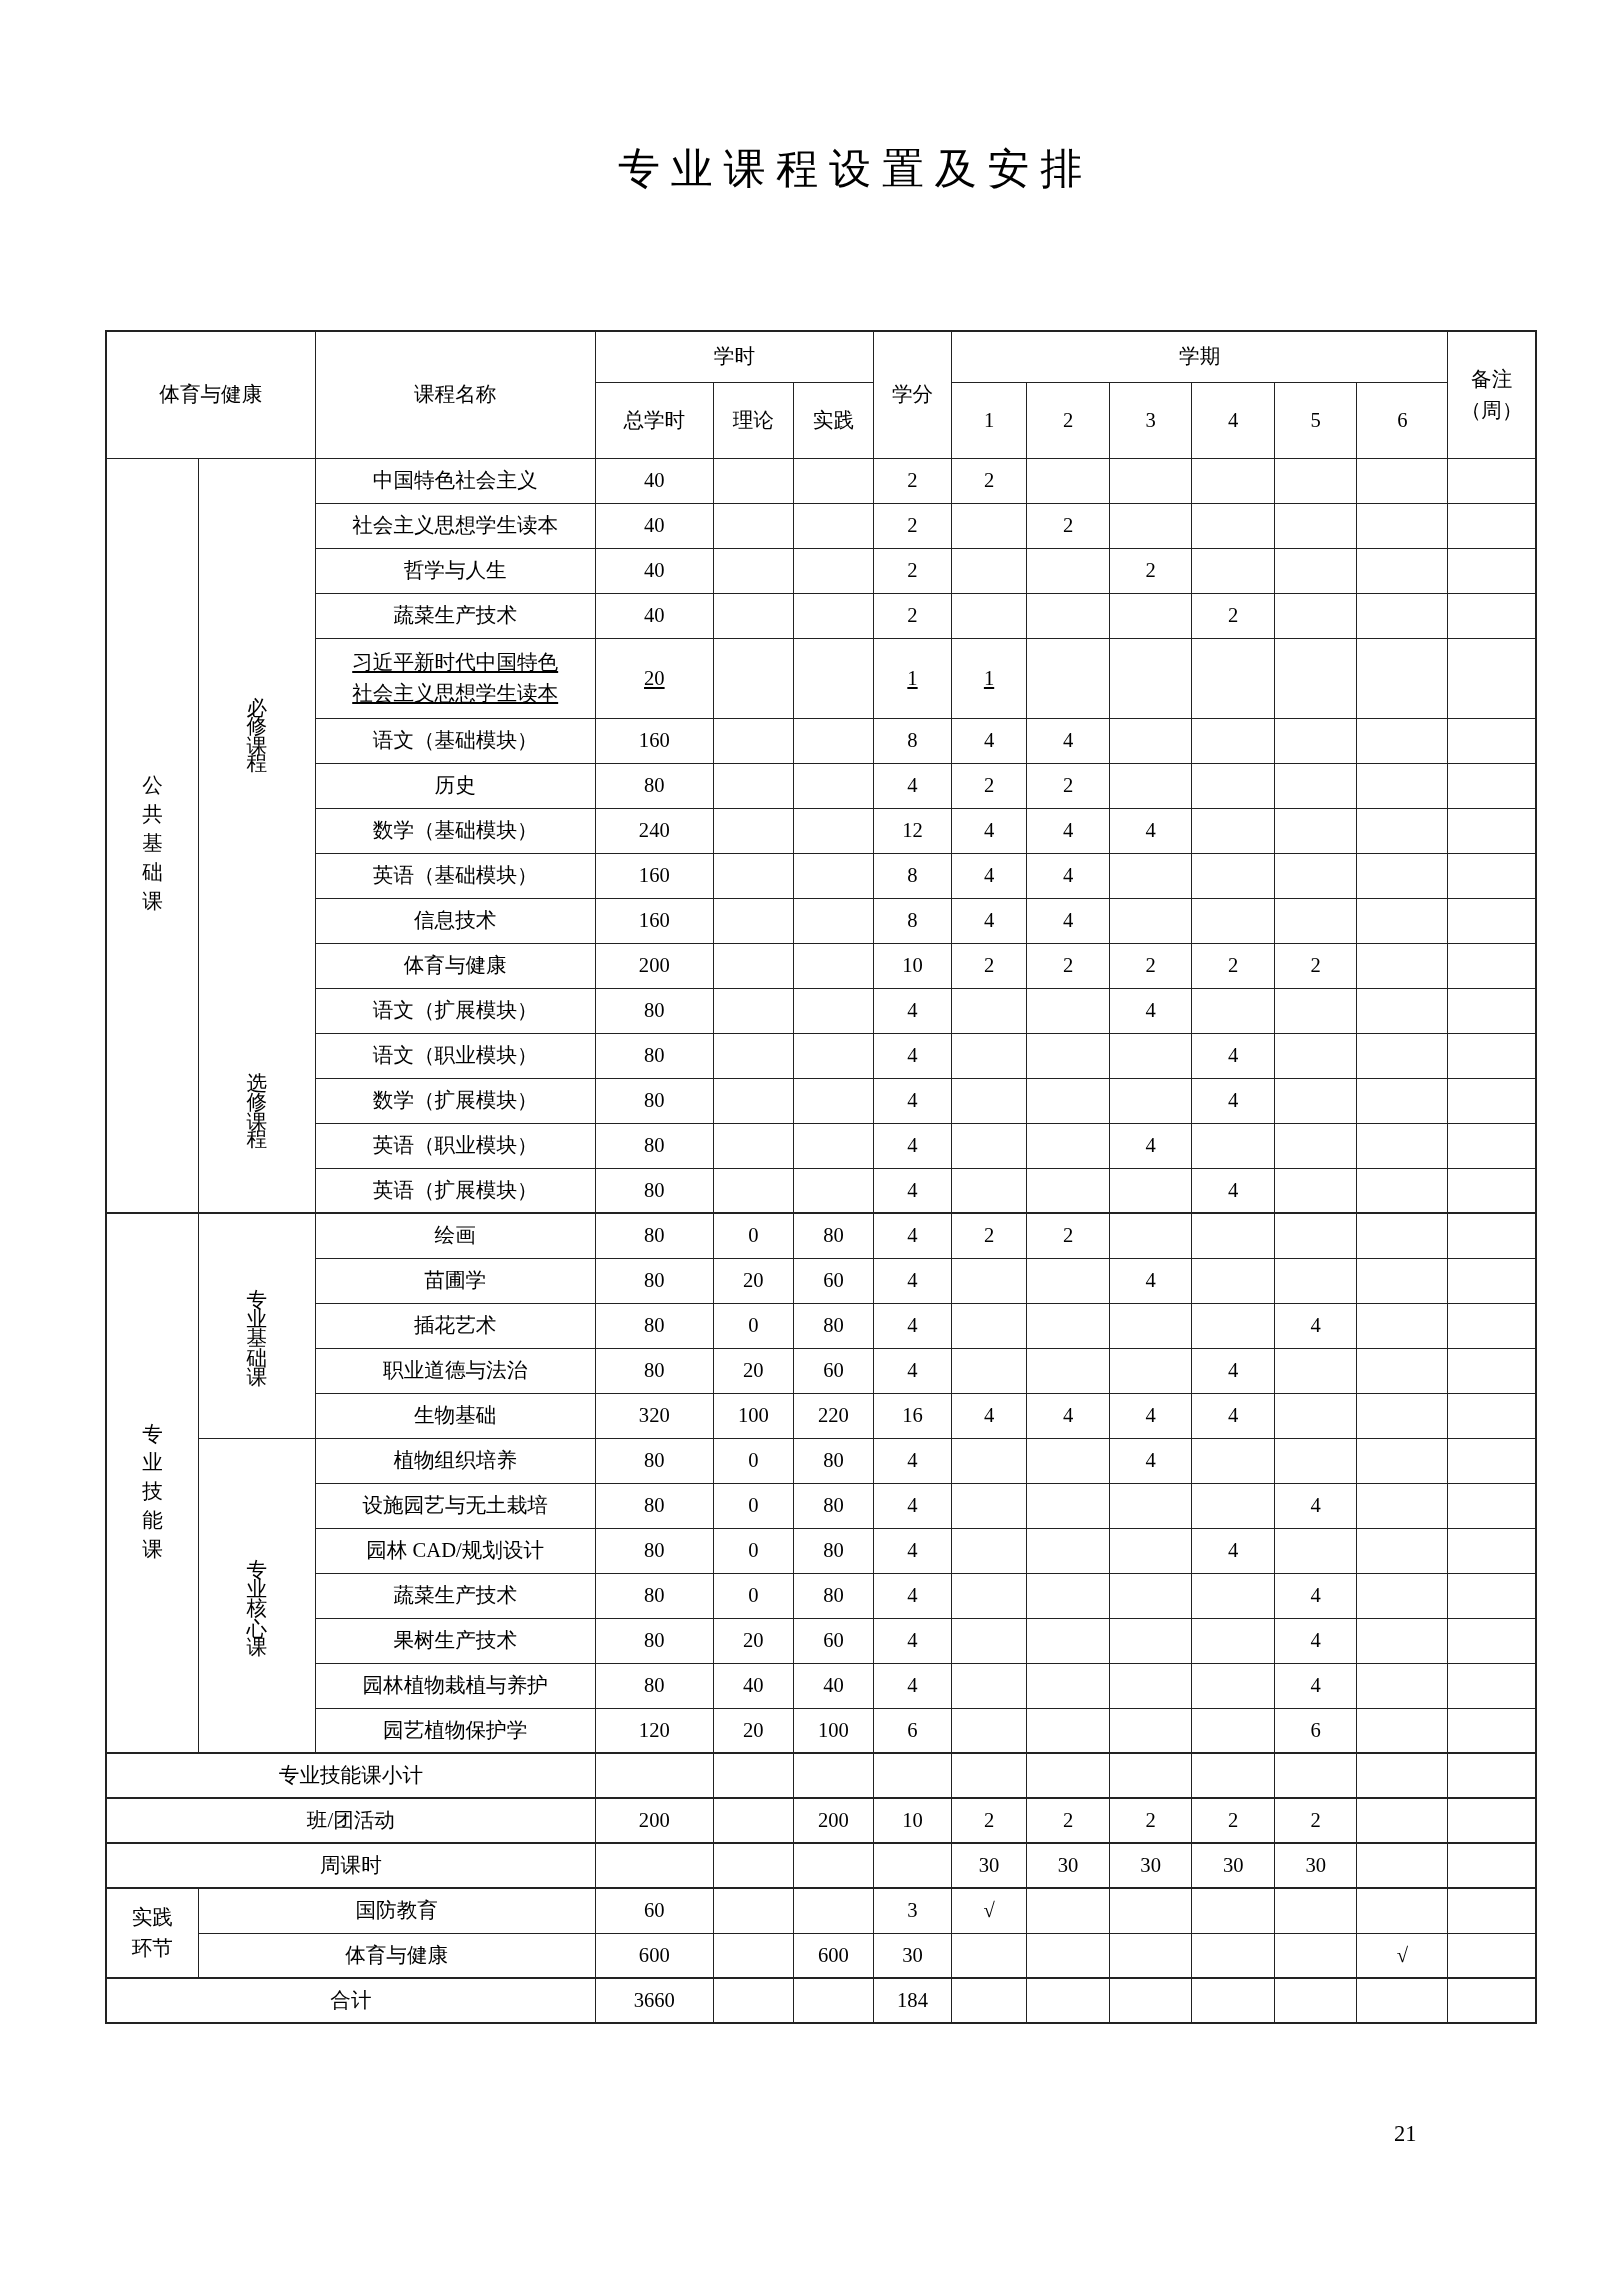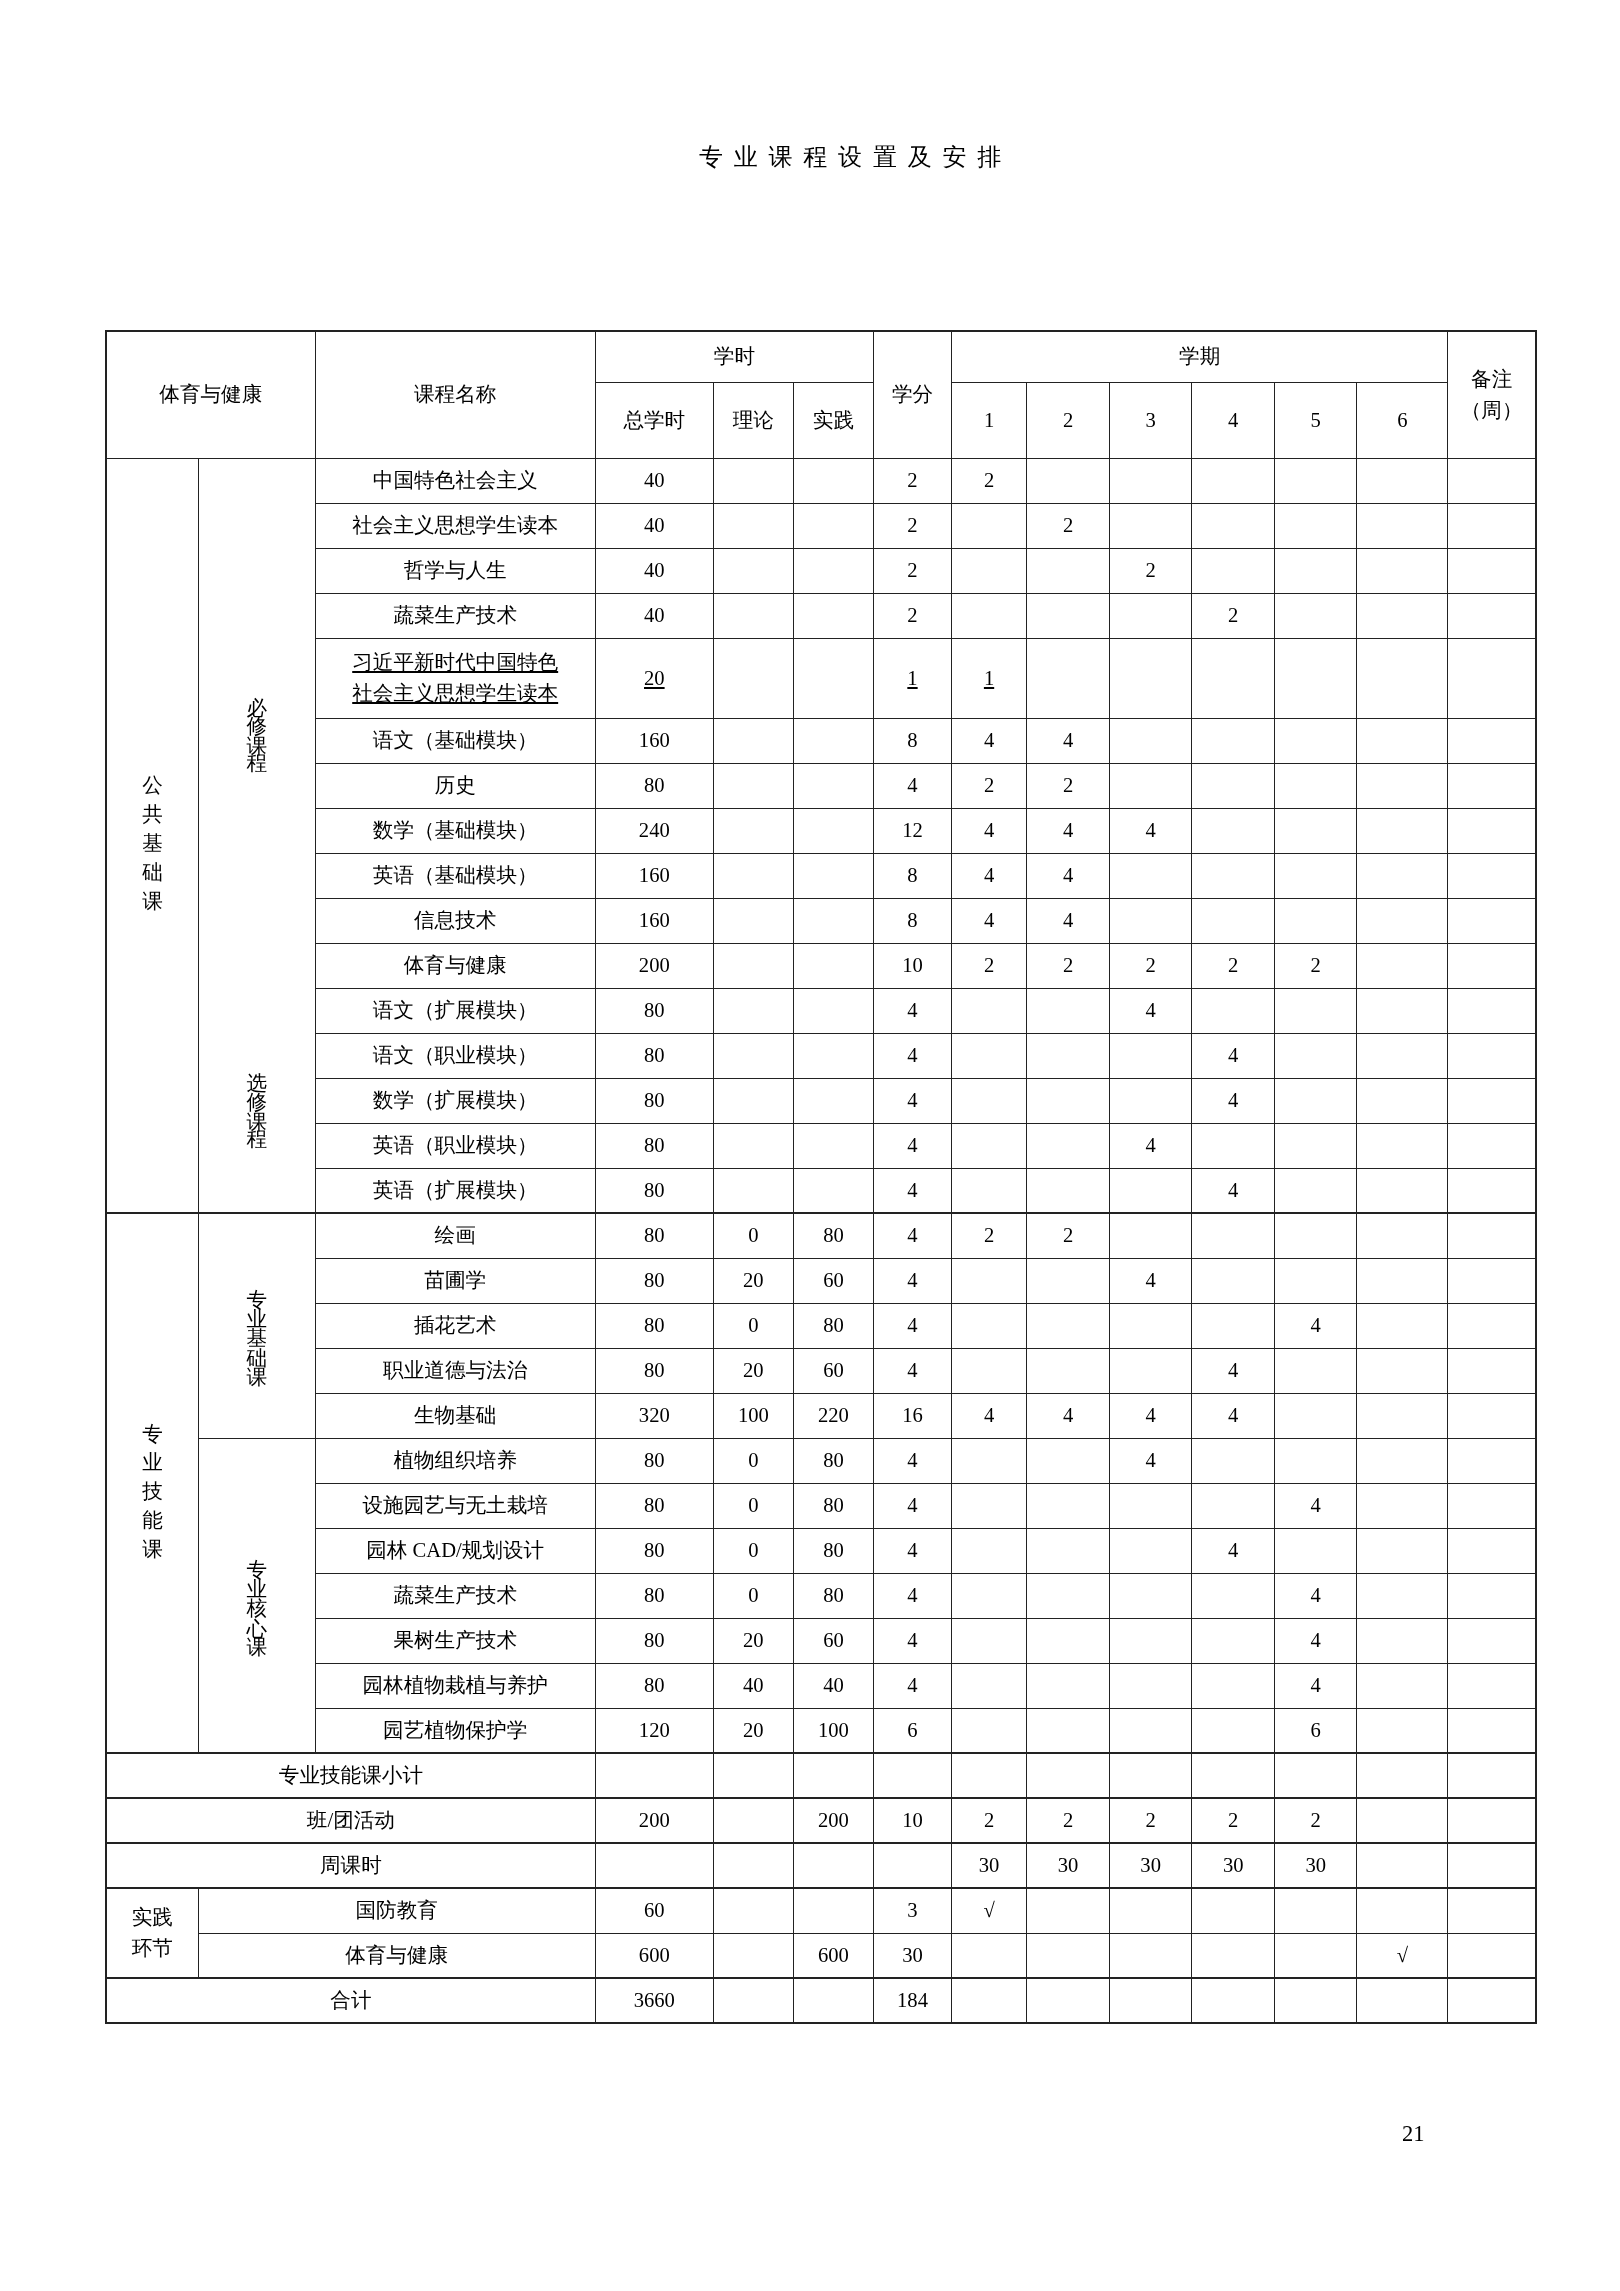--- a/index.html
+++ b/index.html
@@ -4,21 +4,21 @@
 <style>
   * { box-sizing: border-box; }
   html, body { margin: 0; padding: 0; }
   body {
     width: 1620px; height: 2292px; position: relative;
     background: #ffffff; color: #000;
     font-family: "Liberation Serif", "DejaVu Serif", serif;
   }
   .title {
     position: absolute; top: 141px; left: 105px; width: 1432px;
-    text-align: center; font-size: 24px; letter-spacing: 10.8px;
+    text-align: center; font-size: 42px; letter-spacing: 10.8px;
     text-indent: 69px; white-space: nowrap;
   }
   table.course {
     position: absolute; left: 105px; top: 330px; width: 1432px;
     border-collapse: collapse; table-layout: fixed;
     font-size: 20.6px; border: 2.9px solid #222;
   }
   .course th, .course td {
     border: 1px solid #222; font-weight: normal;
     text-align: center; vertical-align: middle;
@@ -30,21 +30,21 @@
   .course tbody tr { height: 45px; }
   .course tbody tr.tall { height: 80px; text-decoration: underline; }
   .course tbody tr.sect td { border-top: 2.5px solid #222; }
   .course td.seam { border-top: none; border-bottom: none; }
   .vtext {
     writing-mode: vertical-rl; text-orientation: upright;
     display: inline-block; line-height: 1;
   }
   td.cat1 .vtext { letter-spacing: 29px; }
   td.cat2 .vtext { letter-spacing: 19.6px; }
-  .pagenum { position: absolute; left: 1394px; top: 2121px; font-size: 22.5px; margin-left: 8px; }
+  .pagenum { position: absolute; left: 1394px; top: 2121px; font-size: 22.5px; }
 </style>
 </head>
 <body>
 
 <div class="title">专业课程设置及安排</div>
 
 <table class="course">
   <colgroup>
     <col style="width:92px">
       <col style="width:117px">

